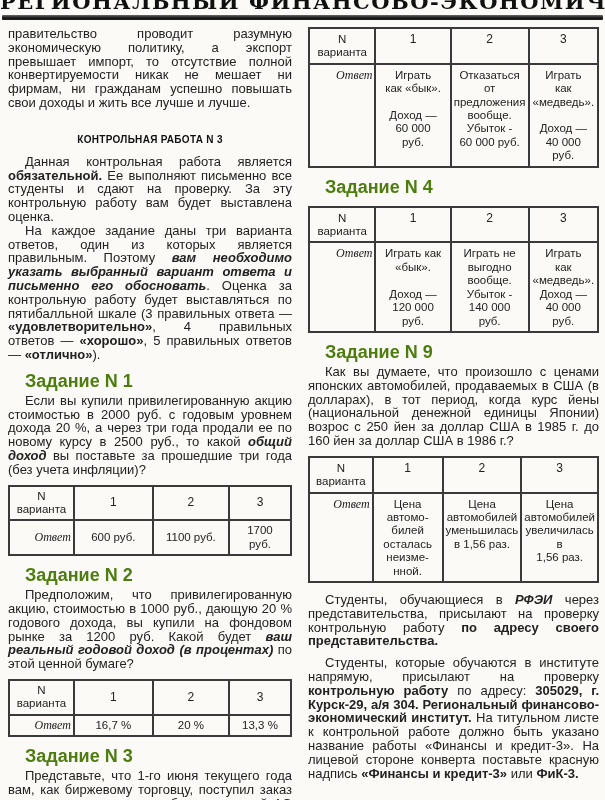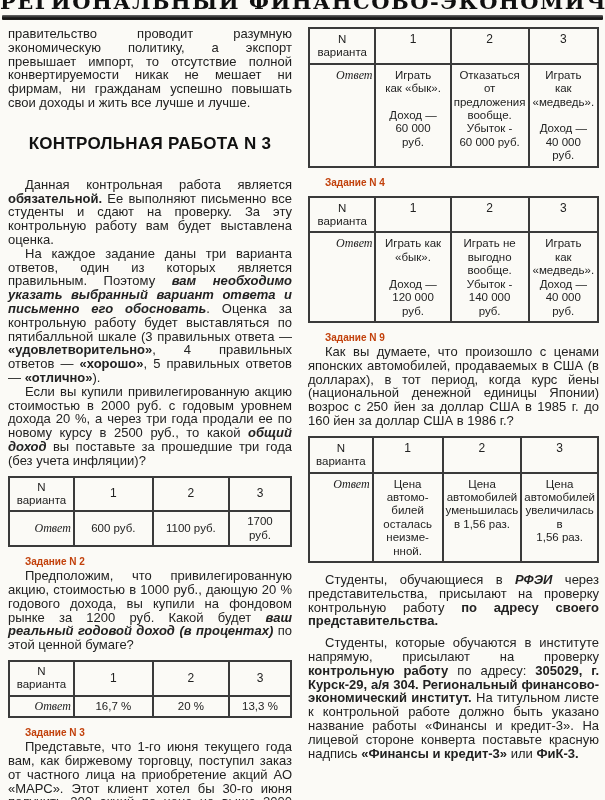--- a/index.html
+++ b/index.html
@@ -17,25 +17,25 @@
   .head-rule{height:5px;background:linear-gradient(#6a6a6a,#141414 60%,#222);margin:1px 2px 0 2px;border-radius:1px;}
   .cols{display:flex;gap:16px;padding:7px 6px 0 8px;}
   .col-left{width:284px;flex:none;}
   .col-right{width:291px;flex:none;}
   p.body{
     font-size:13px;line-height:13.8px;text-align:justify;
     margin:0;text-indent:17px;color:#222;
   }
   p.body.no-indent{text-indent:0;}
   .work-heading{
-    text-align:center;font-weight:bold;font-size:17px;
-    margin:24px 0 24px 0;letter-spacing:.3px;color:#111;
+    text-align:center;font-weight:bold;font-size:10px;
+    margin:24px 0 10px 0;letter-spacing:.3px;color:#111;
   }
   .task-heading{
-    font-weight:bold;font-size:10px;margin:9px 0 2px 17px;color:#c2410c;
+    font-weight:bold;font-size:18px;margin:9px 0 2px 17px;color:#4d7c0f;
   }
   table.answers{
     border-collapse:collapse;width:100%;margin:8px 0 6px 0;
     font-size:11.5px;line-height:13.4px;color:#222;
   }
   table.answers td,table.answers th{
     border:2px solid #3a3a3a;padding:3px 2px;text-align:center;
     font-weight:normal;vertical-align:middle;
   }
   table.answers .corner{white-space:pre-line;width:23%;}
@@ -63,20 +63,21 @@
   <div class="cols">
 
     <div class="col-left">
       <p class="body no-indent"><span>правительство проводит разумную экономическую политику, а экспорт превышает импорт, то отсутствие полной конвертируемости никак не мешает ни фирмам, ни гражданам успешно повышать свои доходы и жить все лучше и лучше.</span></p>
 
       <div class="work-heading">КОНТРОЛЬНАЯ РАБОТА N 3</div>
 
       <p class="body"><span>Данная контрольная работа является </span><span class="b">обязательной.</span><span> Ее выполняют письменно все студенты и сдают на проверку. За эту контрольную работу вам будет выставлена оценка.</span></p>
       <p class="body"><span>На каждое задание даны три варианта ответов, один из которых является правильным. Поэтому </span><span class="b i">вам необходимо указать выбранный вариант ответа и письменно его обосновать</span><span>. Оценка за контрольную работу будет выставляться по пятибалльной шкале (3 правильных ответа — </span><span class="b">«удовлетворительно»</span><span>, 4 правильных ответов — </span><span class="b">«хорошо»</span><span>, 5 правильных ответов — </span><span class="b">«отлично»</span><span>).</span></p>
 
+      <div class="task-heading">Задание N 1</div>
       <p class="body"><span>Если вы купили привилегированную акцию стоимостью в 2000 руб. с годовым уровнем дохода 20 %, а через три года продали ее по новому курсу в 2500 руб., то какой </span><span class="b i">общий доход</span><span> вы поставьте за прошедшие три года (без учета инфляции)?</span></p>
 
       <table class="answers">
         <tbody>
             <tr>
           <td class="corner">N
 варианта</td>
           <td class="colh w-c1">1</td>
           <td class="colh w-c2">2</td>
           <td class="colh w-c3">3</td>

